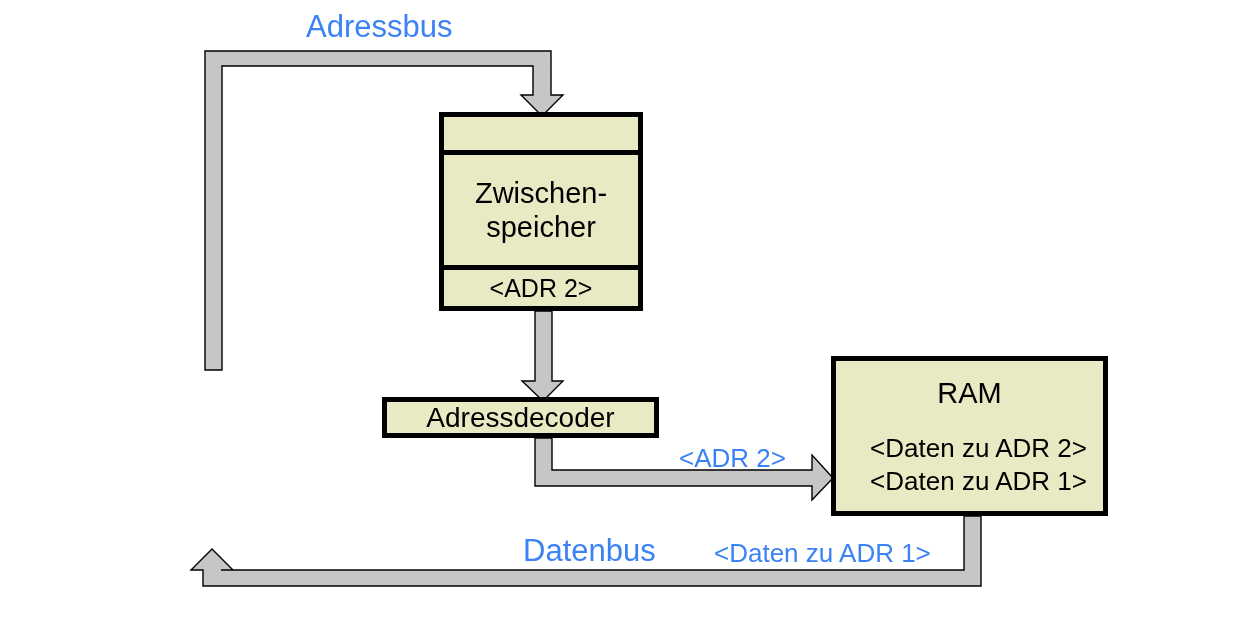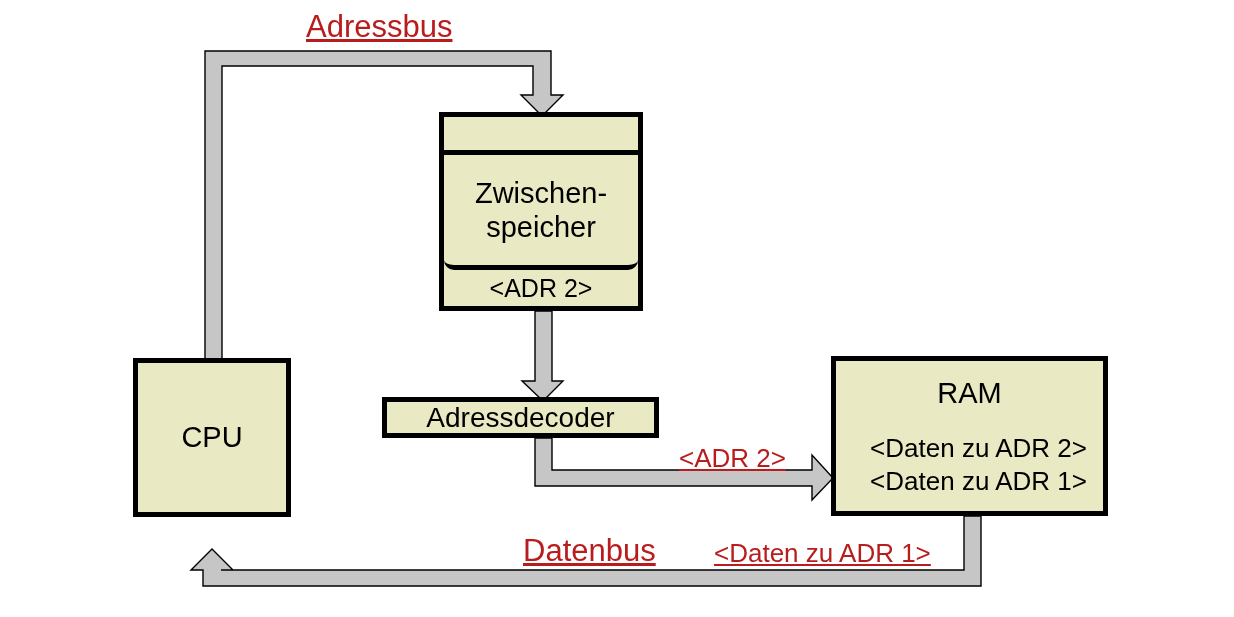--- a/index.html
+++ b/index.html
@@ -36,21 +36,20 @@
     display: flex;
     flex-direction: column;
     align-items: stretch;
     justify-content: center;
   }
   .node-label {
     text-align: center;
     line-height: 1.14;
     white-space: pre-line;
     color: #000000;
-    border-radius: 10px;
   }
   
   #cpu-box {
     left: 133px;
     top: 358px;
     width: 158px;
     height: 159px;
     justify-content: center;
   }
   #cpu-box .node-label {
@@ -116,22 +115,21 @@
   .ram-row {
     font-size: 26px;
     text-align: center;
     line-height: 1.26;
     padding-left: 18px;
   }
   
   .bus-label {
     position: absolute;
     white-space: nowrap;
-    color: #b91c1c;
-    text-decoration: underline;
+    color: #3b82f6;
   }
   #label-adressbus {
     left: 306px;
     top: 9px;
     font-size: 31px;
   }
   #label-datenbus {
     left: 523px;
     top: 533px;
     font-size: 31px;
@@ -220,23 +218,20 @@
   </svg>
 
   <div class="bus-label" id="label-adressbus">Adressbus</div>
 
   <div class="bus-label" id="label-datenbus">Datenbus</div>
 
   <div class="bus-label" id="label-daten-adr1-bus">&lt;Daten zu ADR 1&gt;</div>
 
   <div class="bus-label" id="label-adr2-arrow">&lt;ADR 2&gt;</div>
 
-  <div class="node-box" id="cpu-box">
-    <div class="node-label">CPU</div>
-  </div>
 
   <div class="node-box" id="buffer-box">
     <div class="buffer-cell" id="buffer-cell-empty"></div>
     <div class="buffer-cell node-label" id="buffer-cell-name">Zwischen-
 speicher</div>
     <div class="buffer-cell" id="buffer-cell-value">&lt;ADR 2&gt;</div>
   </div>
 
   <div class="node-box" id="decoder-box">
     <div class="node-label">Adressdecoder</div>

